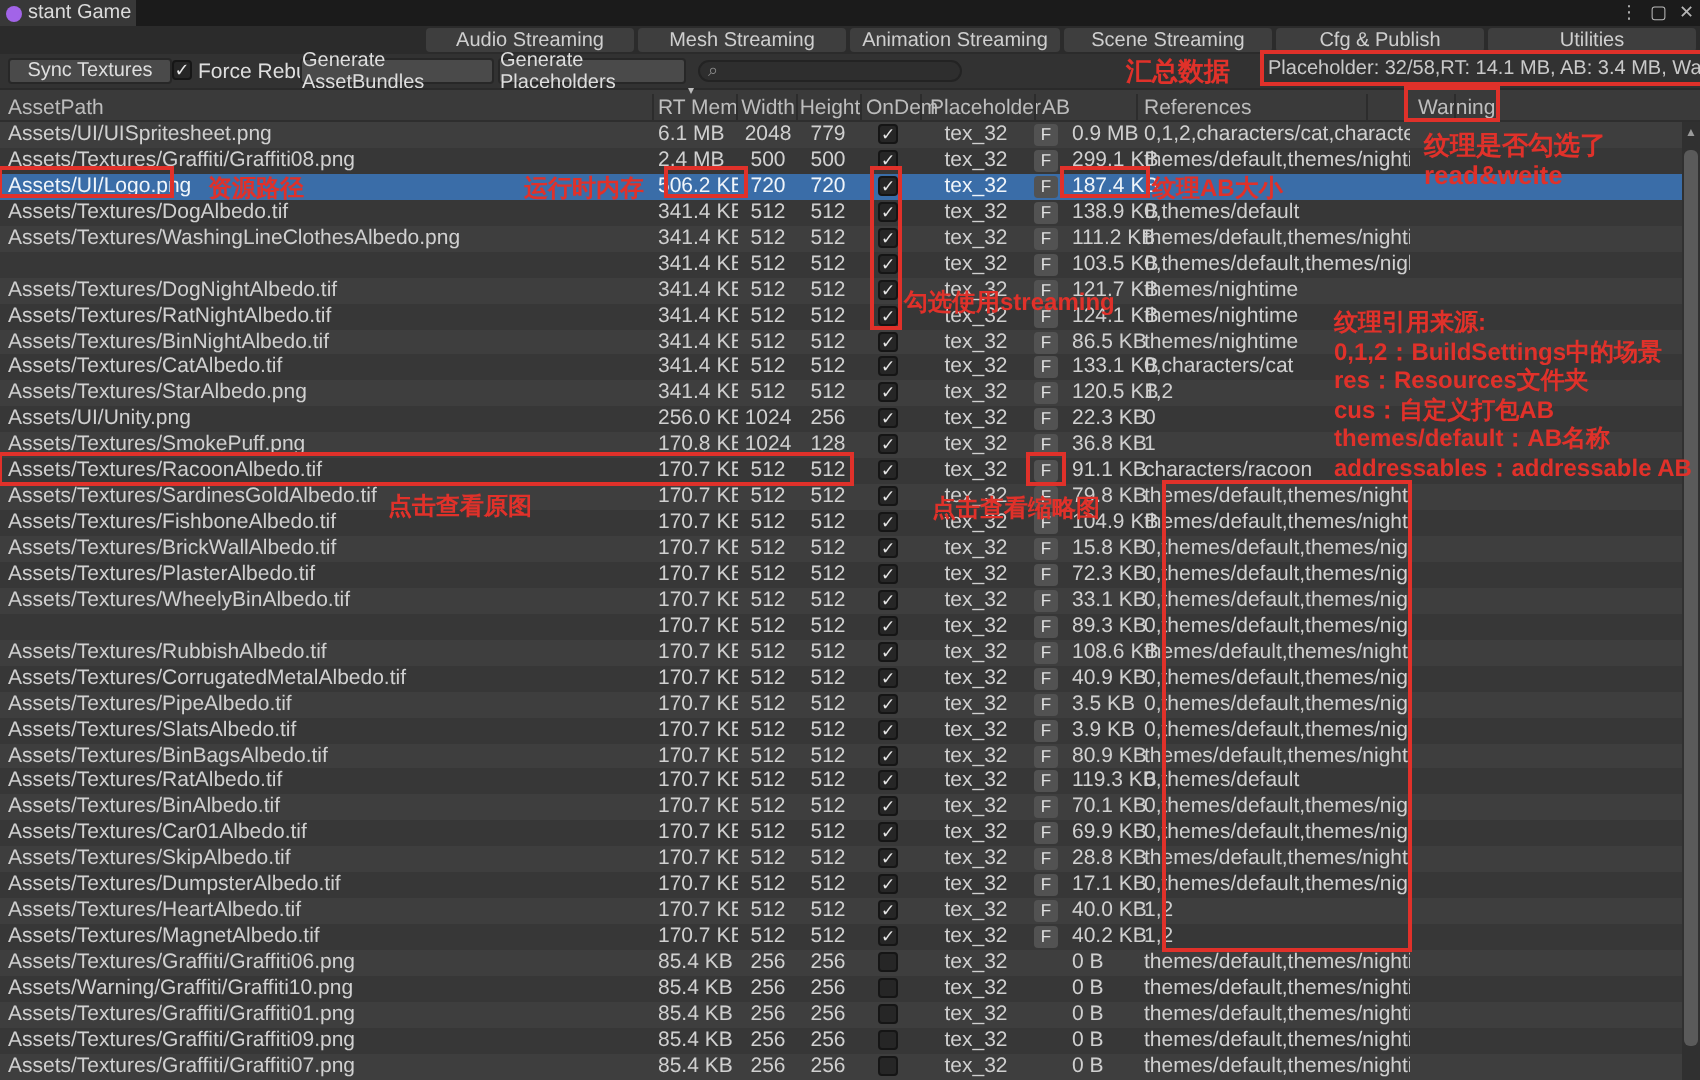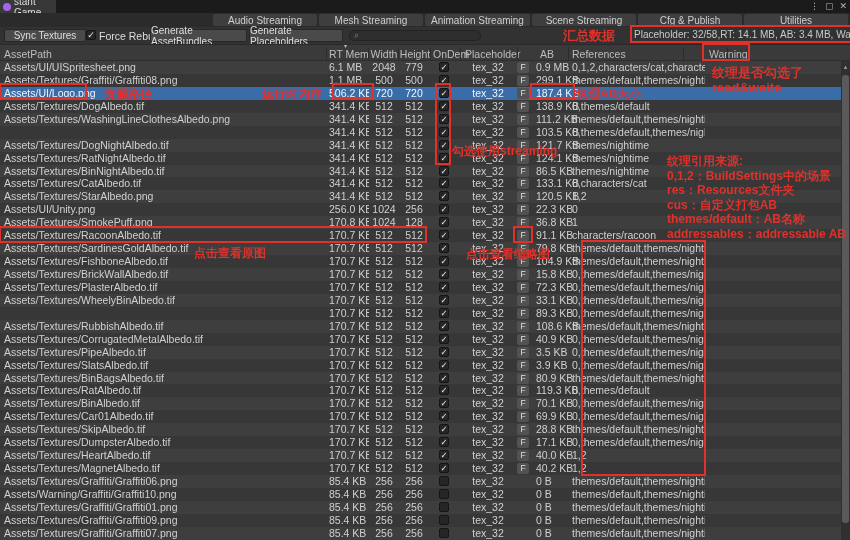--- a/index.html
+++ b/index.html
@@ -1,21 +1,21 @@
 <!DOCTYPE html>
 <html><head>
 <meta charset="utf-8">
 <style>
   html,body{margin:0;padding:0;background:#222;}
   *{box-sizing:border-box;}
   .screen{position:relative;width:850px;height:540px;background:#383838;overflow:hidden;
     font-family:"Liberation Sans","DejaVu Sans",sans-serif;color:#d2d2d2;-webkit-font-smoothing:antialiased;}
   
   .titlebar{position:absolute;left:0;top:0;width:850px;height:13px;background:#1b1b1b;}
-  .wintab{position:absolute;left:0;top:0;width:56px;height:13px;background:#383838;display:flex;align-items:center;gap:3px;padding-left:3px;font-size:10px;color:#dcdcdc;}
+  .wintab{position:absolute;left:0;top:0;width:68px;height:13px;background:#383838;display:flex;align-items:center;gap:3px;padding-left:3px;font-size:10px;color:#dcdcdc;}
   .windot{width:8px;height:8px;border-radius:50%;background:#a264e8;flex:none;}
   .winctrls{position:absolute;right:3px;top:0;height:12px;display:flex;gap:6px;align-items:center;font-size:9px;color:#b5b5b5;}
   
   .menubar{position:absolute;left:0;top:13px;width:850px;height:14px;background:#2b2b2b;}
   .dropdown{position:absolute;left:2px;top:1px;width:100px;height:12px;background:#3f3f3f;border:1px solid #2a2a2a;border-radius:2px;font-size:10px;color:#d8d8d8;display:flex;align-items:center;padding:0 5px;justify-content:space-between;margin-top:47px;}
   .mtab{position:absolute;top:1px;height:12px;background:#3e3e3e;border-radius:2px;font-size:10px;color:#cfcfcf;display:flex;align-items:center;justify-content:center;}
   .mtab.active{background:#3d5c80;color:#e6f0fa;margin-top:15px;}
   
   .toolbar{position:absolute;left:0;top:27px;width:850px;height:17px;background:#323232;}
   .tbtn{position:absolute;top:2px;height:13px;background:#4a4a4a;border:1px solid #272727;border-radius:2px;font-size:10px;color:#dedede;display:flex;align-items:center;justify-content:center;}
@@ -115,21 +115,21 @@
   </div>
 
   <div class="thead">
     <span class="hcell" style="left:4px;">AssetPath</span>
     <span class="hcell" style="left:329px;">RT Mem</span>
     <span class="sortcaret" style="left:344px;">▾</span>
     <span class="hcell" style="left:369px;width:30px;text-align:center;">Width</span>
     <span class="hcell" style="left:399px;width:32px;text-align:center;">Height</span>
     <span class="hcell" style="left:433px;">OnDem</span>
     <span class="hcell" style="left:465px;">Placeholder</span>
-    <span class="hcell" style="left:521px;margin-left:19px;">AB</span>
+    <span class="hcell" style="left:521px;">AB</span>
     <span class="hcell" style="left:572px;">References</span>
     <span class="hcell" style="left:709px;">Warning</span>
     <div class="sep" style="left:326px;"></div>
     <div class="sep" style="left:368px;"></div>
     <div class="sep" style="left:398px;"></div>
     <div class="sep" style="left:430px;"></div>
     <div class="sep" style="left:460px;"></div>
     <div class="sep" style="left:517px;"></div>
     <div class="sep" style="left:568px;"></div>
     <div class="sep" style="left:683px;"></div>
@@ -143,21 +143,21 @@
       <span class="c c-w">2048</span>
       <span class="c c-h">779</span>
       <span class="c c-cb">✓</span>
       <span class="c c-ph">tex_32</span>
       <span class="c c-f">F</span>
       <span class="c c-ab">0.9 MB</span>
       <span class="c c-refs">0,1,2,characters/cat,characters</span>
     </div>
       <div class="trow">
       <span class="c c-path">Assets/Textures/Graffiti/Graffiti08.png</span>
-      <span class="c c-rt">1.1 MB</span>
+      <span class="c c-rt">2.4 MB</span>
       <span class="c c-w">500</span>
       <span class="c c-h">500</span>
       <span class="c c-cb">✓</span>
       <span class="c c-ph">tex_32</span>
       <span class="c c-f">F</span>
       <span class="c c-ab">299.1 KB</span>
       <span class="c c-refs">themes/default,themes/nightim</span>
     </div>
       <div class="trow selected">
       <span class="c c-path">Assets/UI/Logo.png</span>

